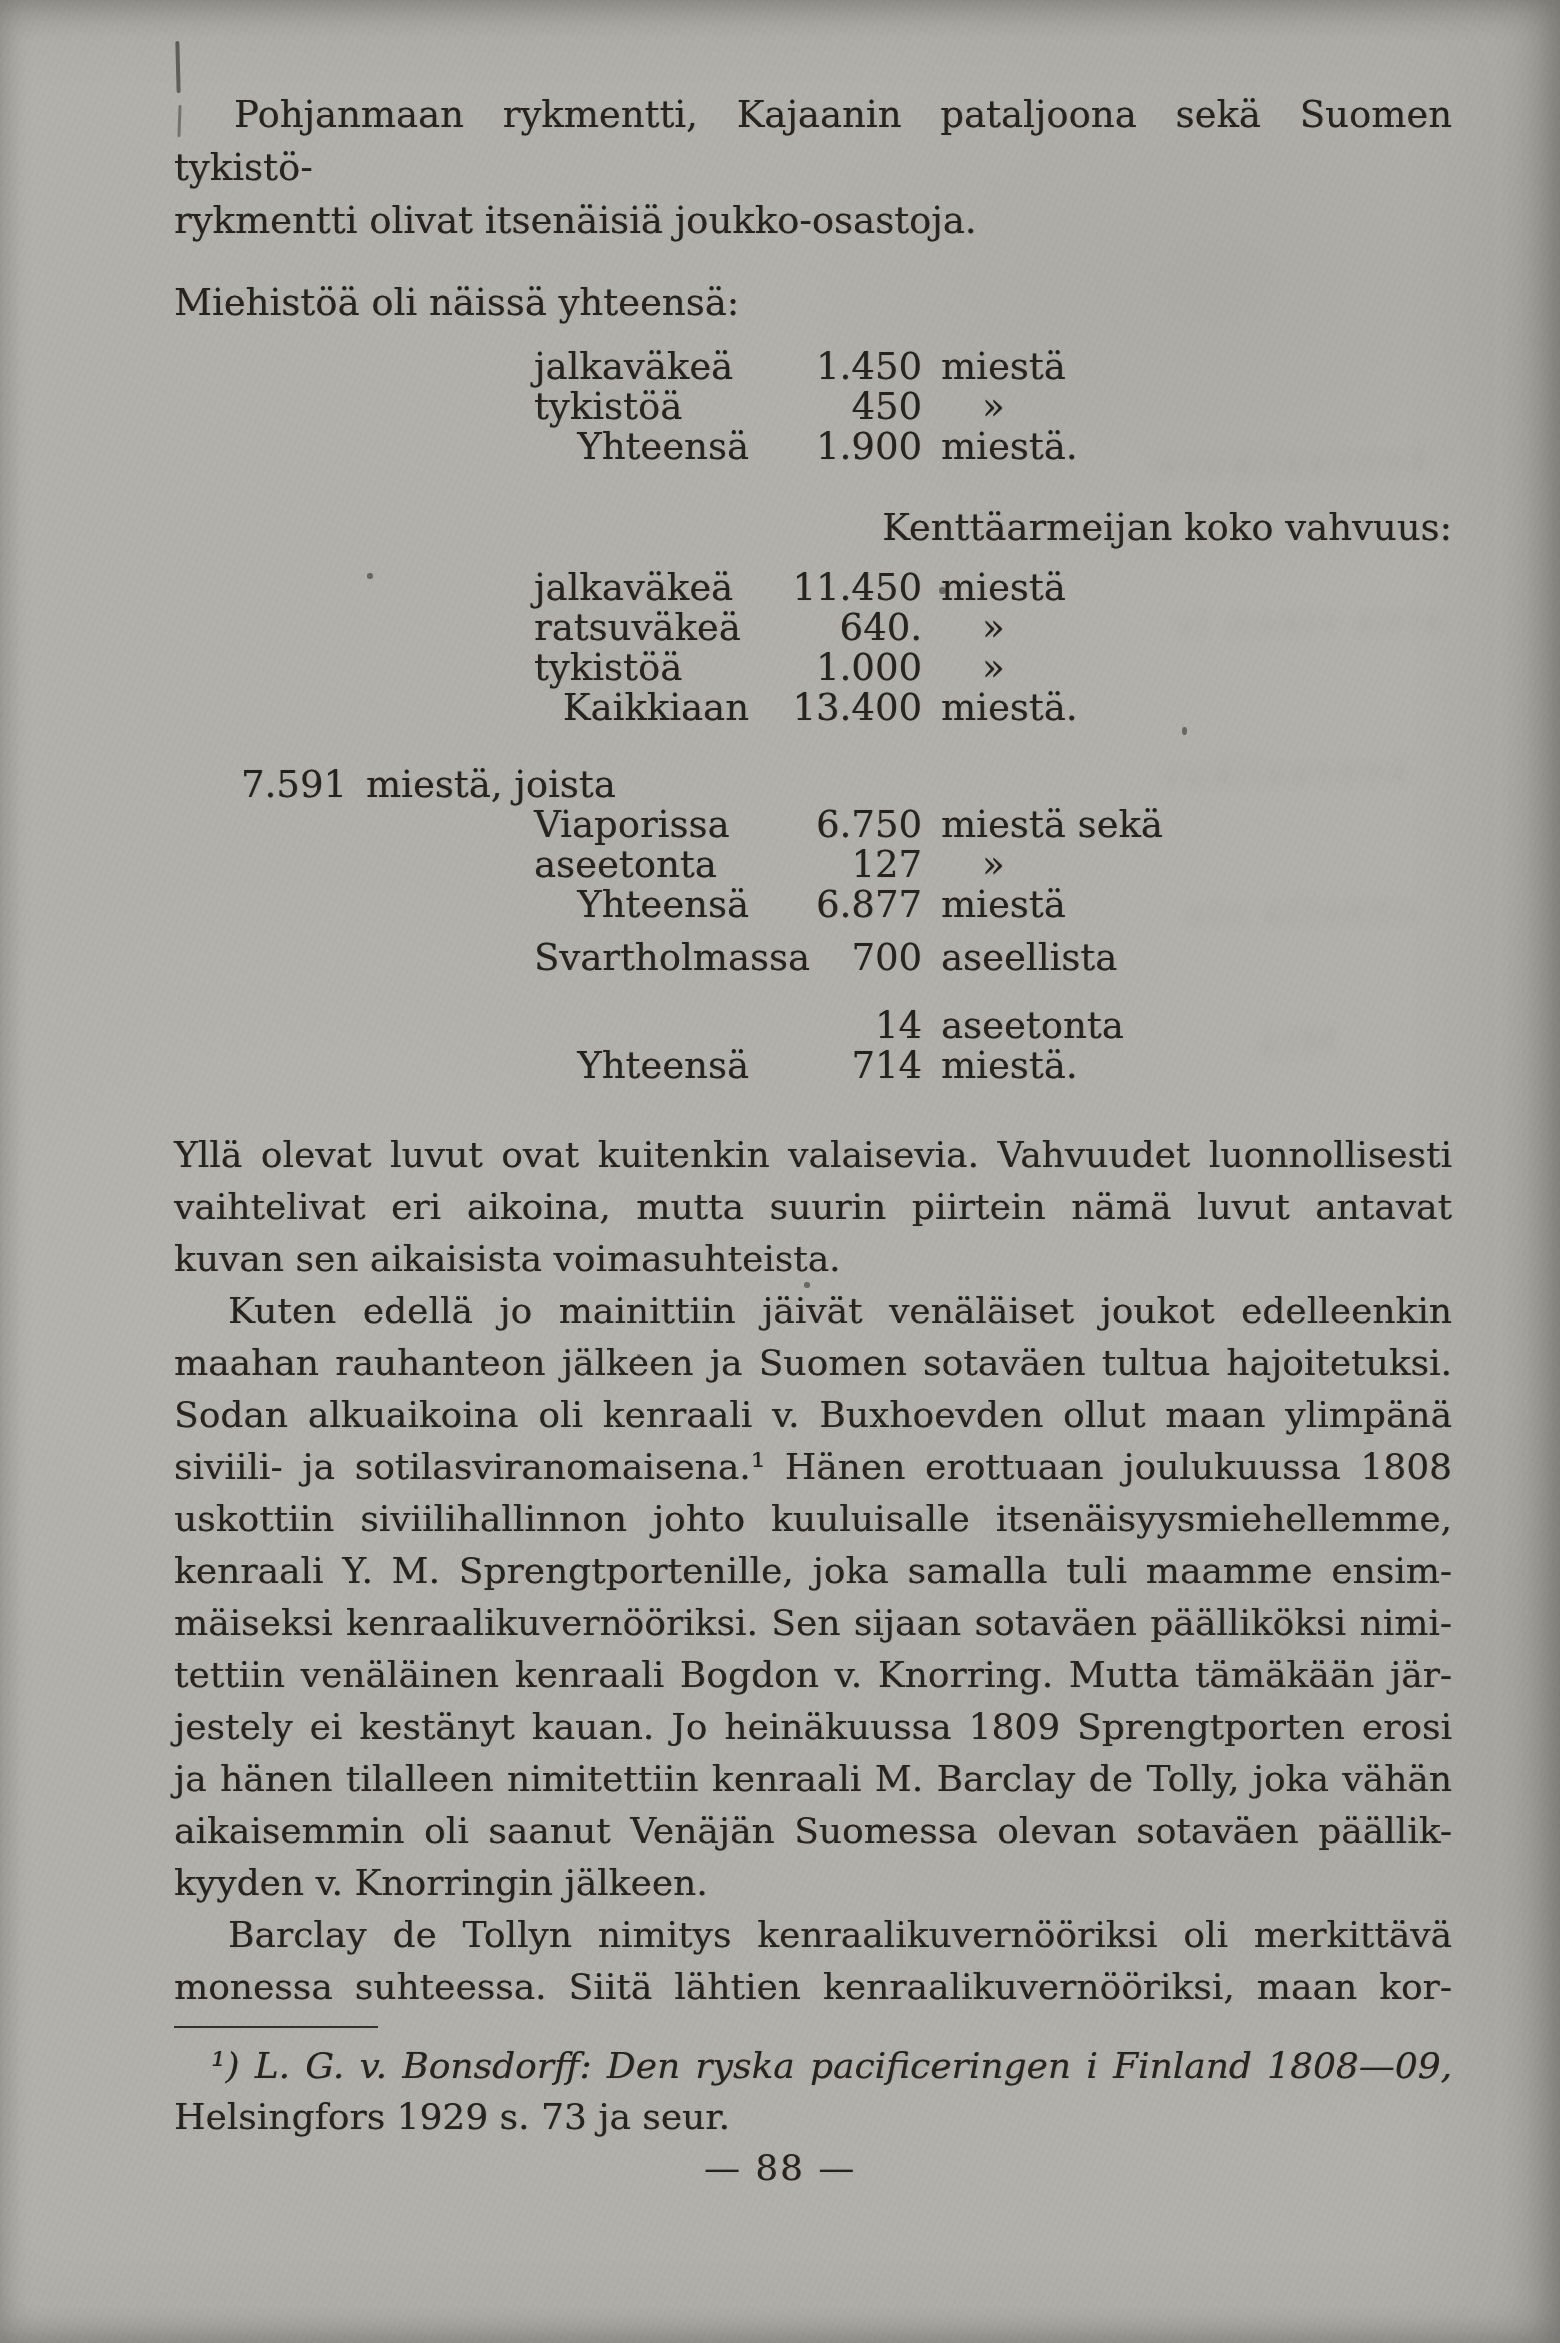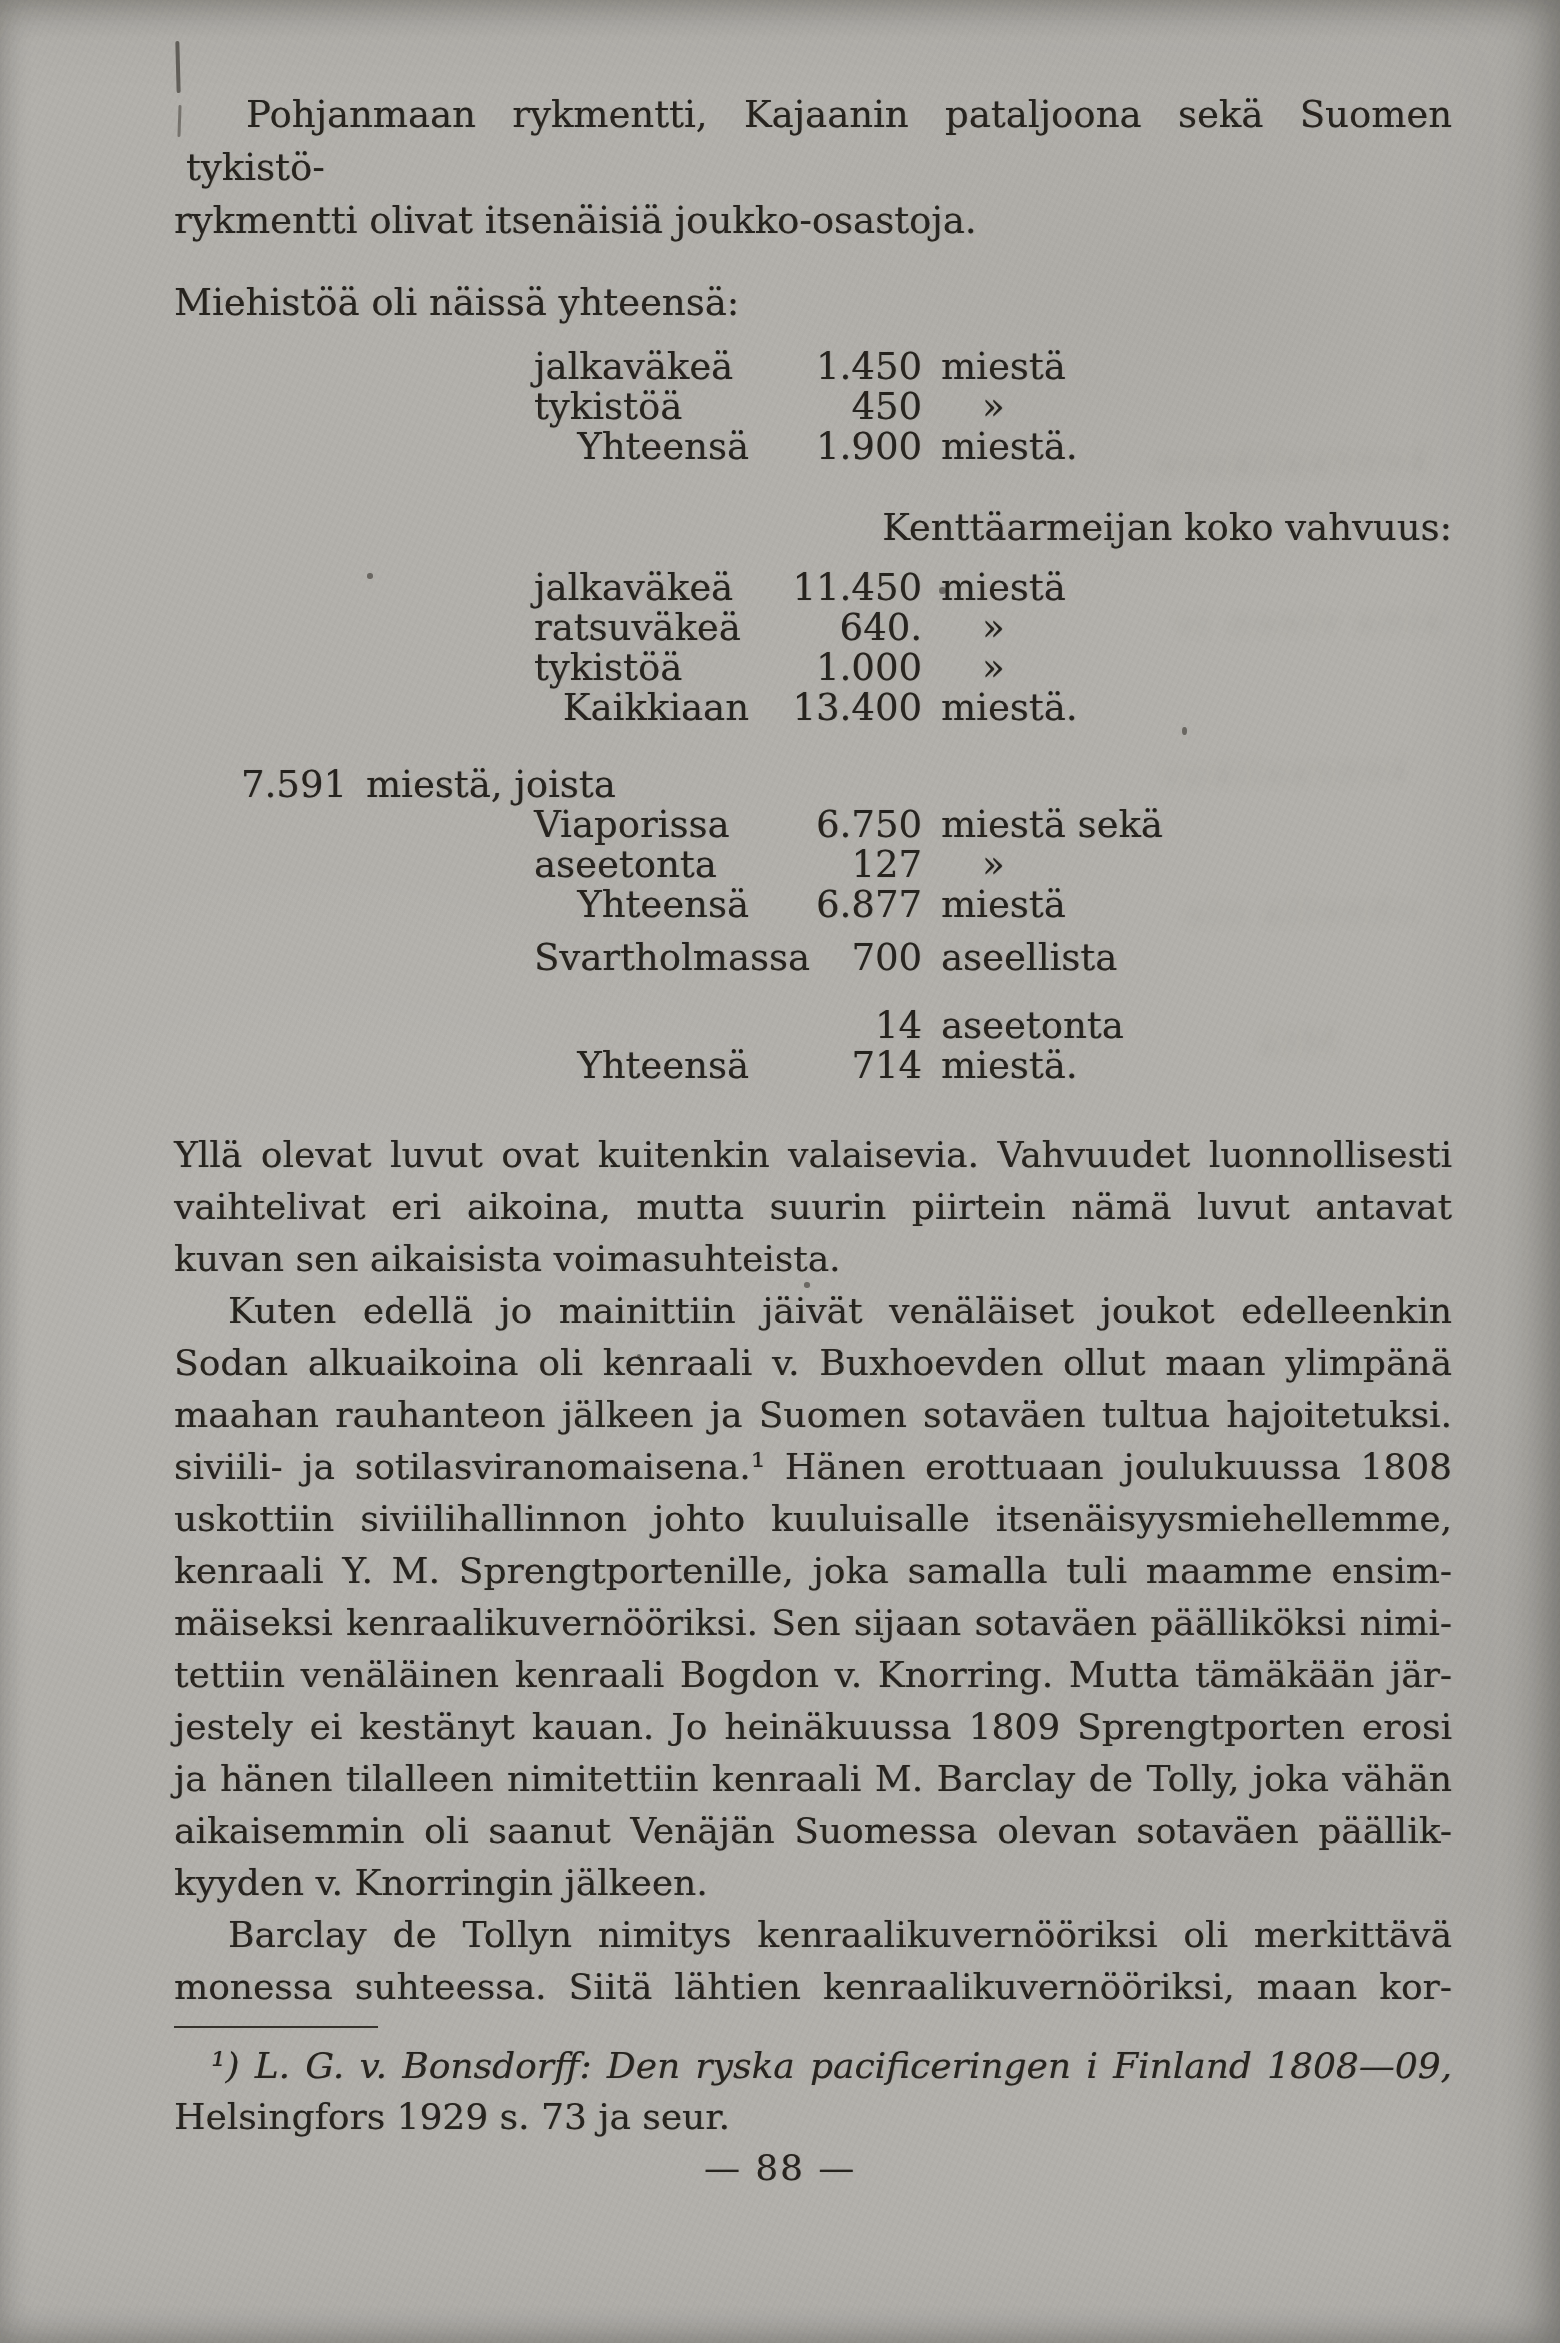--- a/index.html
+++ b/index.html
@@ -39,21 +39,21 @@
     background:rgba(55,52,46,0.65);border-radius:1.9px;transform:rotate(-1.5deg);}
   .mark2{position:absolute;left:178px;top:105px;width:2.8px;height:32px;
     background:rgba(55,52,46,0.5);border-radius:1.9px;transform:rotate(2deg);}
 
   .content{position:absolute;left:174px;top:0;width:1278px;}
 
   
   .intro{padding-top:88px;font-size:37px;line-height:53px;}
   .jline{text-align:justify;text-align-last:justify;}
   .jline-last{text-align:left;}
-  .indent1{text-indent:60px;margin-left:12px;}
+  .indent1{text-indent:60px;}
 
   
   .heading{margin-top:32px;font-size:37px;line-height:47px;}
   .heading.h2{margin-top:37px;text-align:right;}
 
   
   .vtable{font-size:37px;}
   .vtable.t1{margin-top:20.6px;}
   .vtable.t2{margin-top:17px;}
   .trow{display:flex;height:40px;line-height:40px;white-space:nowrap;}
@@ -196,22 +196,22 @@
     </div>
 
     <div class="para p1">
       <div class="pline">Yllä olevat luvut ovat kuitenkin valaisevia. Vahvuudet luonnollisesti</div>
       <div class="pline">vaihtelivat eri aikoina, mutta suurin piirtein nämä luvut antavat</div>
       <div class="pline last">kuvan sen aikaisista voimasuhteista.</div>
     </div>
 
     <div class="para">
       <div class="pline first">Kuten edellä jo mainittiin jäivät venäläiset joukot edelleenkin</div>
+      <div class="pline">maahan rauhanteon jälkeen ja Suomen sotaväen tultua hajoitetuksi.</div>
       <div class="pline">Sodan alkuaikoina oli kenraali v. Buxhoevden ollut maan ylimpänä</div>
-      <div class="pline">maahan rauhanteon jälkeen ja Suomen sotaväen tultua hajoitetuksi.</div>
       <div class="pline">siviili- ja sotilasviranomaisena.¹ Hänen erottuaan joulukuussa 1808</div>
       <div class="pline">uskottiin siviilihallinnon johto kuuluisalle itsenäisyysmiehellemme,</div>
       <div class="pline">kenraali Y. M. Sprengtportenille, joka samalla tuli maamme ensim-</div>
       <div class="pline">mäiseksi kenraalikuvernööriksi. Sen sijaan sotaväen päälliköksi nimi-</div>
       <div class="pline">tettiin venäläinen kenraali Bogdon v. Knorring. Mutta tämäkään jär-</div>
       <div class="pline">jestely ei kestänyt kauan. Jo heinäkuussa 1809 Sprengtporten erosi</div>
       <div class="pline">ja hänen tilalleen nimitettiin kenraali M. Barclay de Tolly, joka vähän</div>
       <div class="pline">aikaisemmin oli saanut Venäjän Suomessa olevan sotaväen päällik-</div>
       <div class="pline last">kyyden v. Knorringin jälkeen.</div>
     </div>

